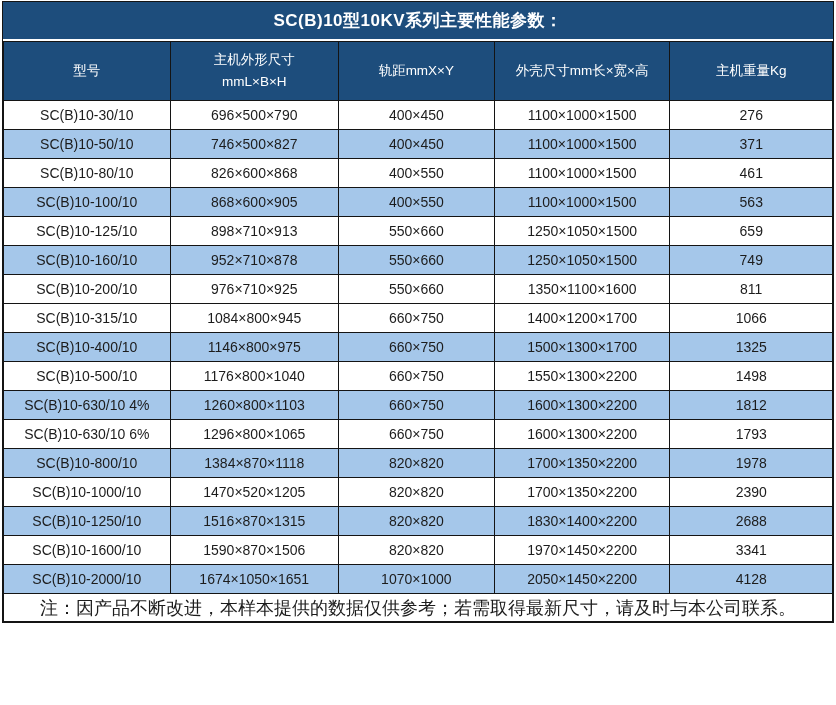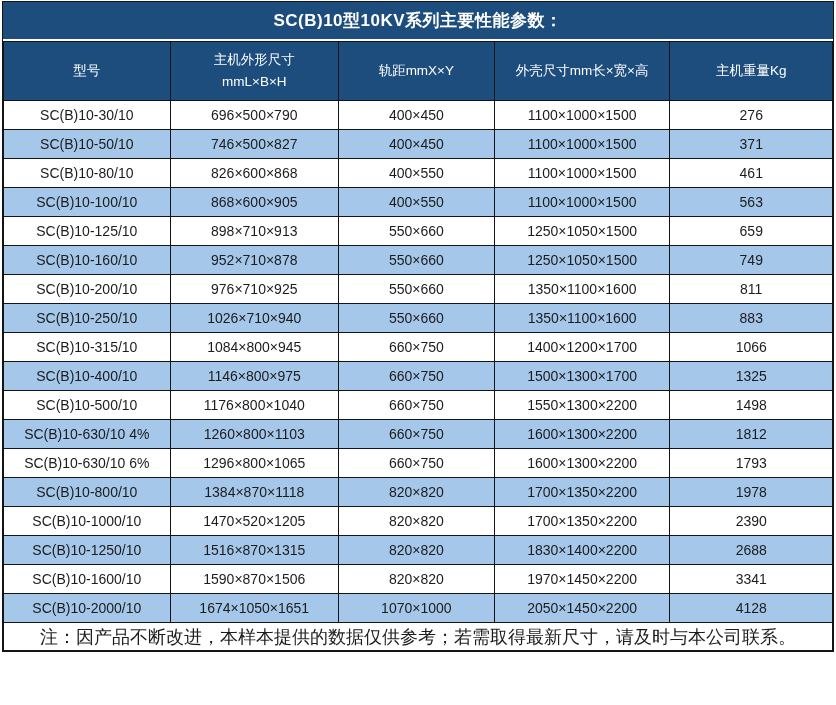--- a/index.html
+++ b/index.html
@@ -143,27 +143,20 @@
           <td>1250×1050×1500</td>
           <td>749</td>
         </tr>
         <tr>
           <td>SC(B)10-200/10</td>
           <td>976×710×925</td>
           <td>550×660</td>
           <td>1350×1100×1600</td>
           <td>811</td>
         </tr>
-        <tr class="alt">
-          <td>SC(B)10-250/10</td>
-          <td>1026×710×940</td>
-          <td>550×660</td>
-          <td>1350×1100×1600</td>
-          <td>883</td>
-        </tr>
         <tr>
           <td>SC(B)10-315/10</td>
           <td>1084×800×945</td>
           <td>660×750</td>
           <td>1400×1200×1700</td>
           <td>1066</td>
         </tr>
         <tr class="alt">
           <td>SC(B)10-400/10</td>
           <td>1146×800×975</td>

